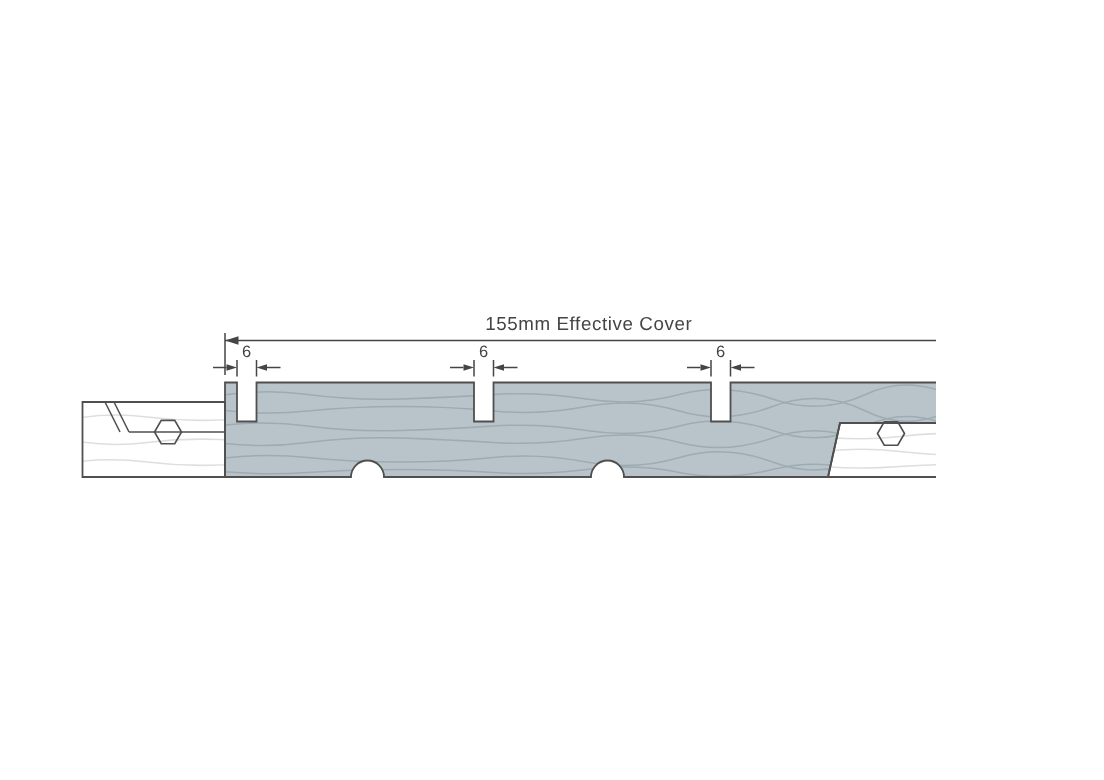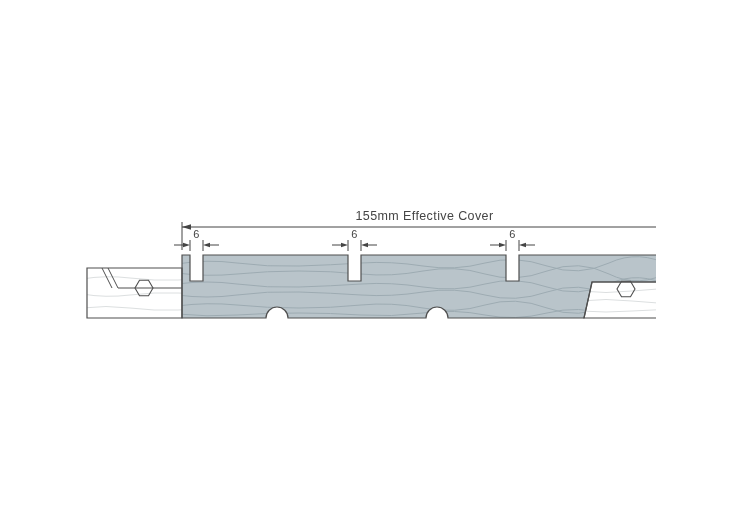--- a/index.html
+++ b/index.html
@@ -1,16 +1,16 @@
 <!DOCTYPE html>
 <html style="--background: #ffffff; --board-fill: #b9c4ca; --outline: #4f4f4f; --grain-on-board: #9dabb2; --grain-on-white: #dcdfe0; --dimension: #454545;"><head>
 <meta charset="utf-8">
 <style>
   html,body{margin:0;padding:0;background:var(--background,#ffffff);}
-  .stage{width:624px;height:520px;position:relative;background:var(--background,#ffffff);overflow:hidden;padding-left:32px;}
+  .stage{width:624px;height:520px;position:relative;background:var(--background,#ffffff);overflow:hidden;}
   svg{display:block;}
   .board-fill{fill:var(--board-fill,#b9c4ca);}
   .whitefill{fill:var(--background,#ffffff);}
   .outline{fill:none;stroke:var(--outline,#4f4f4f);stroke-width:1.2px;stroke-linejoin:miter;}
   .thinline{fill:none;stroke:var(--outline,#4f4f4f);stroke-width:1px;}
   .grain-dark{fill:none;stroke:var(--grain-on-board,#9dabb2);stroke-width:1px;}
   .grain-light{fill:none;stroke:var(--grain-on-white,#dcdfe0);stroke-width:1px;}
   .dimline{fill:none;stroke:var(--dimension,#454545);stroke-width:1px;}
   .arrow{fill:var(--dimension,#454545);stroke:none;}
   .dimtext{fill:var(--dimension,#454545);font-family:"Liberation Sans",sans-serif;font-size:12.5px;letter-spacing:.4px;}

